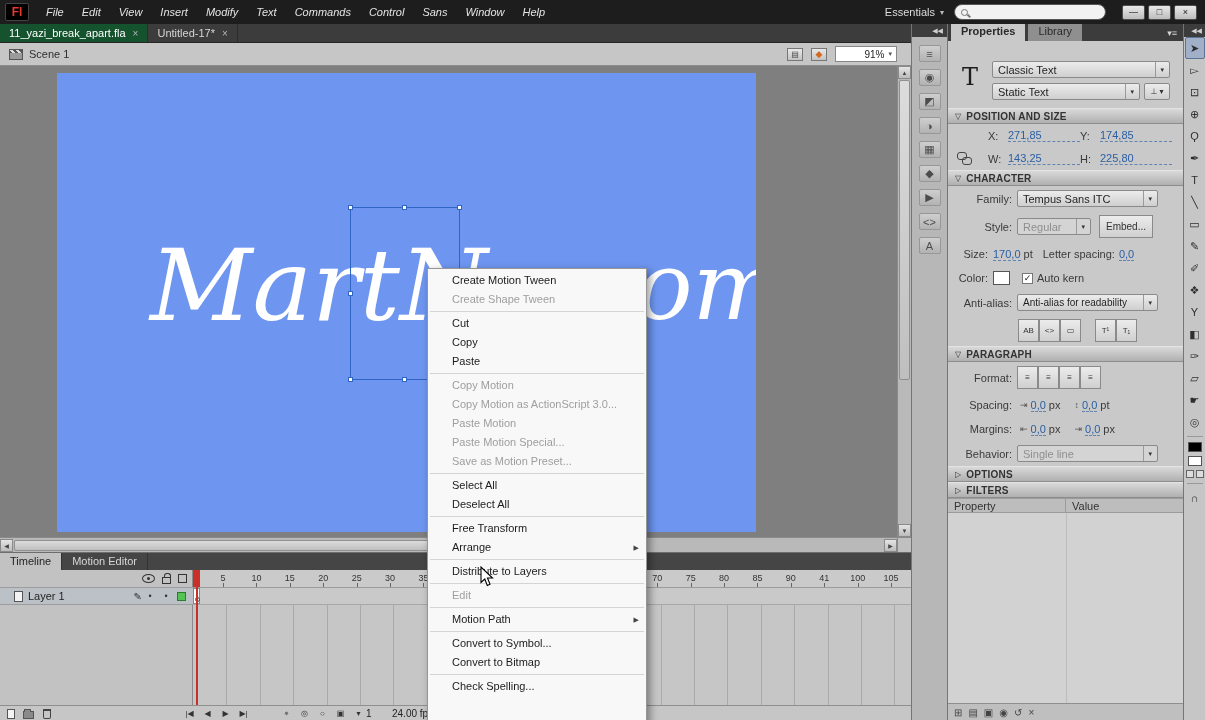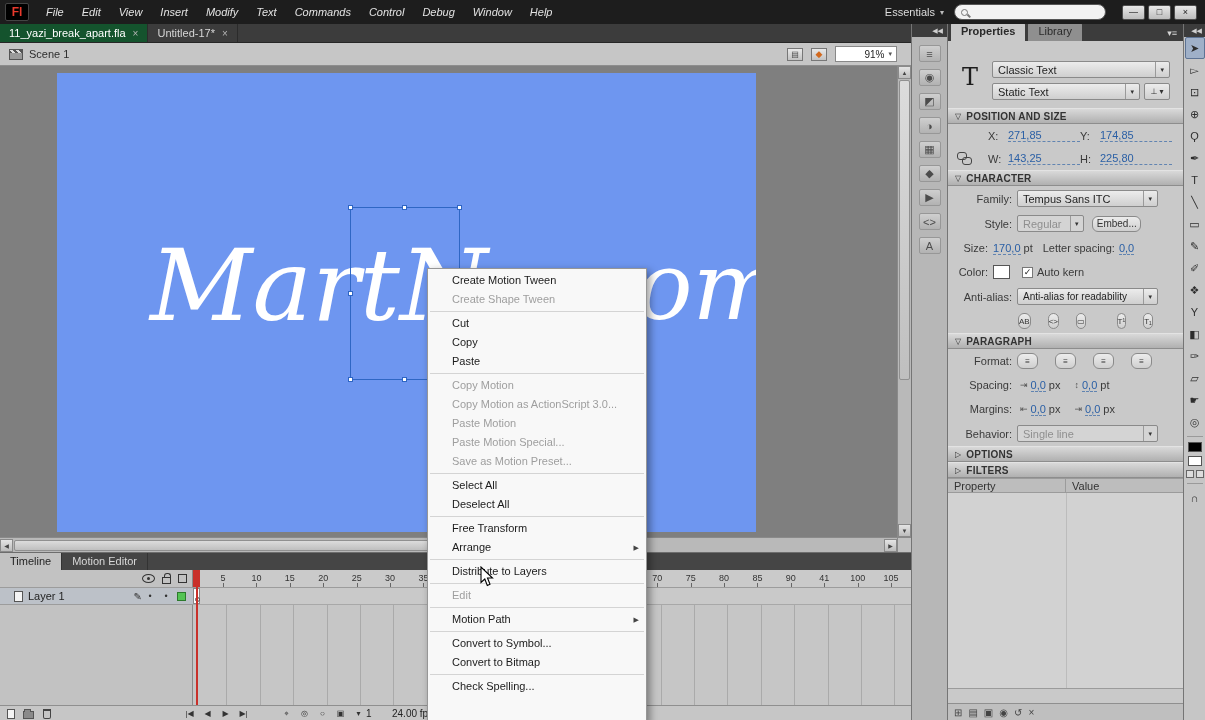--- a/index.html
+++ b/index.html
@@ -128,21 +128,21 @@
   .prow{display:flex;align-items:center;padding:4px 26px 4px 0;min-height:24px;}
   .lblr{width:64px;text-align:right;margin-right:5px;color:#3a3a3a;flex:0 0 auto;}
   .hot{color:#2a5fa5;border-bottom:1px dashed rgba(42,95,165,.65);}
   .unit{color:#3a3a3a;margin-left:3px;}
   .xy-grid{display:grid;grid-template-columns:20px 72px 20px 72px;align-items:center;padding:5px 0 5px 40px;}
   .wh-grid{display:grid;grid-template-columns:20px 72px 20px 72px;align-items:center;padding:5px 0 5px 40px;position:relative;}
   .chain{position:absolute;left:9px;top:5px;width:14px;height:12px;}
   .chain::before,.chain::after{content:"";position:absolute;width:8px;height:6px;border:1.5px solid #444;border-radius:3px;}
   .chain::after{left:5px;top:5px;}
   .lbl{color:#3a3a3a;}
-  .mini-btn{width:21px;height:16px;border:1px solid #8a8a8a;border-radius:6px;background:linear-gradient(#ececec,#cfcfcf);display:flex;align-items:center;justify-content:center;font-size:8px;color:#333;margin-right:17px;}
+  .mini-btn{width:21px;height:23px;border:1px solid #8a8a8a;border-radius:0;background:linear-gradient(#ececec,#cfcfcf);display:flex;align-items:center;justify-content:center;font-size:8px;color:#333;margin-right:0;}
   .swatch{width:17px;height:14px;background:#fff;border:1px solid #555;}
   .cb{width:11px;height:11px;background:#fff;border:1px solid #777;display:flex;align-items:center;justify-content:center;font-size:9px;color:#222;margin:0 4px 0 12px;}
   .ficon{color:#555;font-size:9px;margin:0 3px;}
   .ftable-head{display:flex;height:15px;border-top:1px solid #9b9b9b;border-bottom:1px solid #9b9b9b;background:#bdbdbd;}
   .fcol{padding:1px 6px;color:#333;border-right:1px solid #9b9b9b;}
   .ftable-body{height:196px;background:#d2d2d2;border-bottom:1px solid #9b9b9b;position:relative;}
   .ftable-body::after{content:"";position:absolute;left:118px;top:0;bottom:0;width:1px;background:#bcbcbc;}
   .props-bottom{position:absolute;left:0;bottom:0;width:236px;height:17px;background:#bfbfbf;border-top:1px solid #8f8f8f;display:flex;align-items:center;gap:6px;padding-left:6px;}
   .pb-icon{color:#444;font-size:10px;}
 
@@ -165,21 +165,21 @@
     <div class="fl-logo">Fl</div>
     <div class="menubar-items">
         <div class="menu-item">File</div>
         <div class="menu-item">Edit</div>
         <div class="menu-item">View</div>
         <div class="menu-item">Insert</div>
         <div class="menu-item">Modify</div>
         <div class="menu-item">Text</div>
         <div class="menu-item">Commands</div>
         <div class="menu-item">Control</div>
-        <div class="menu-item">Debug</div>
+        <div class="menu-item">Sans</div>
         <div class="menu-item">Window</div>
         <div class="menu-item">Help</div>
       </div>
     <div class="menubar-right">
       <div class="workspace-btn">
         <span>Essentials</span>
         <span class="dda">▾</span>
       </div>
       <div class="search-box">
         <span class="mag"></span>

